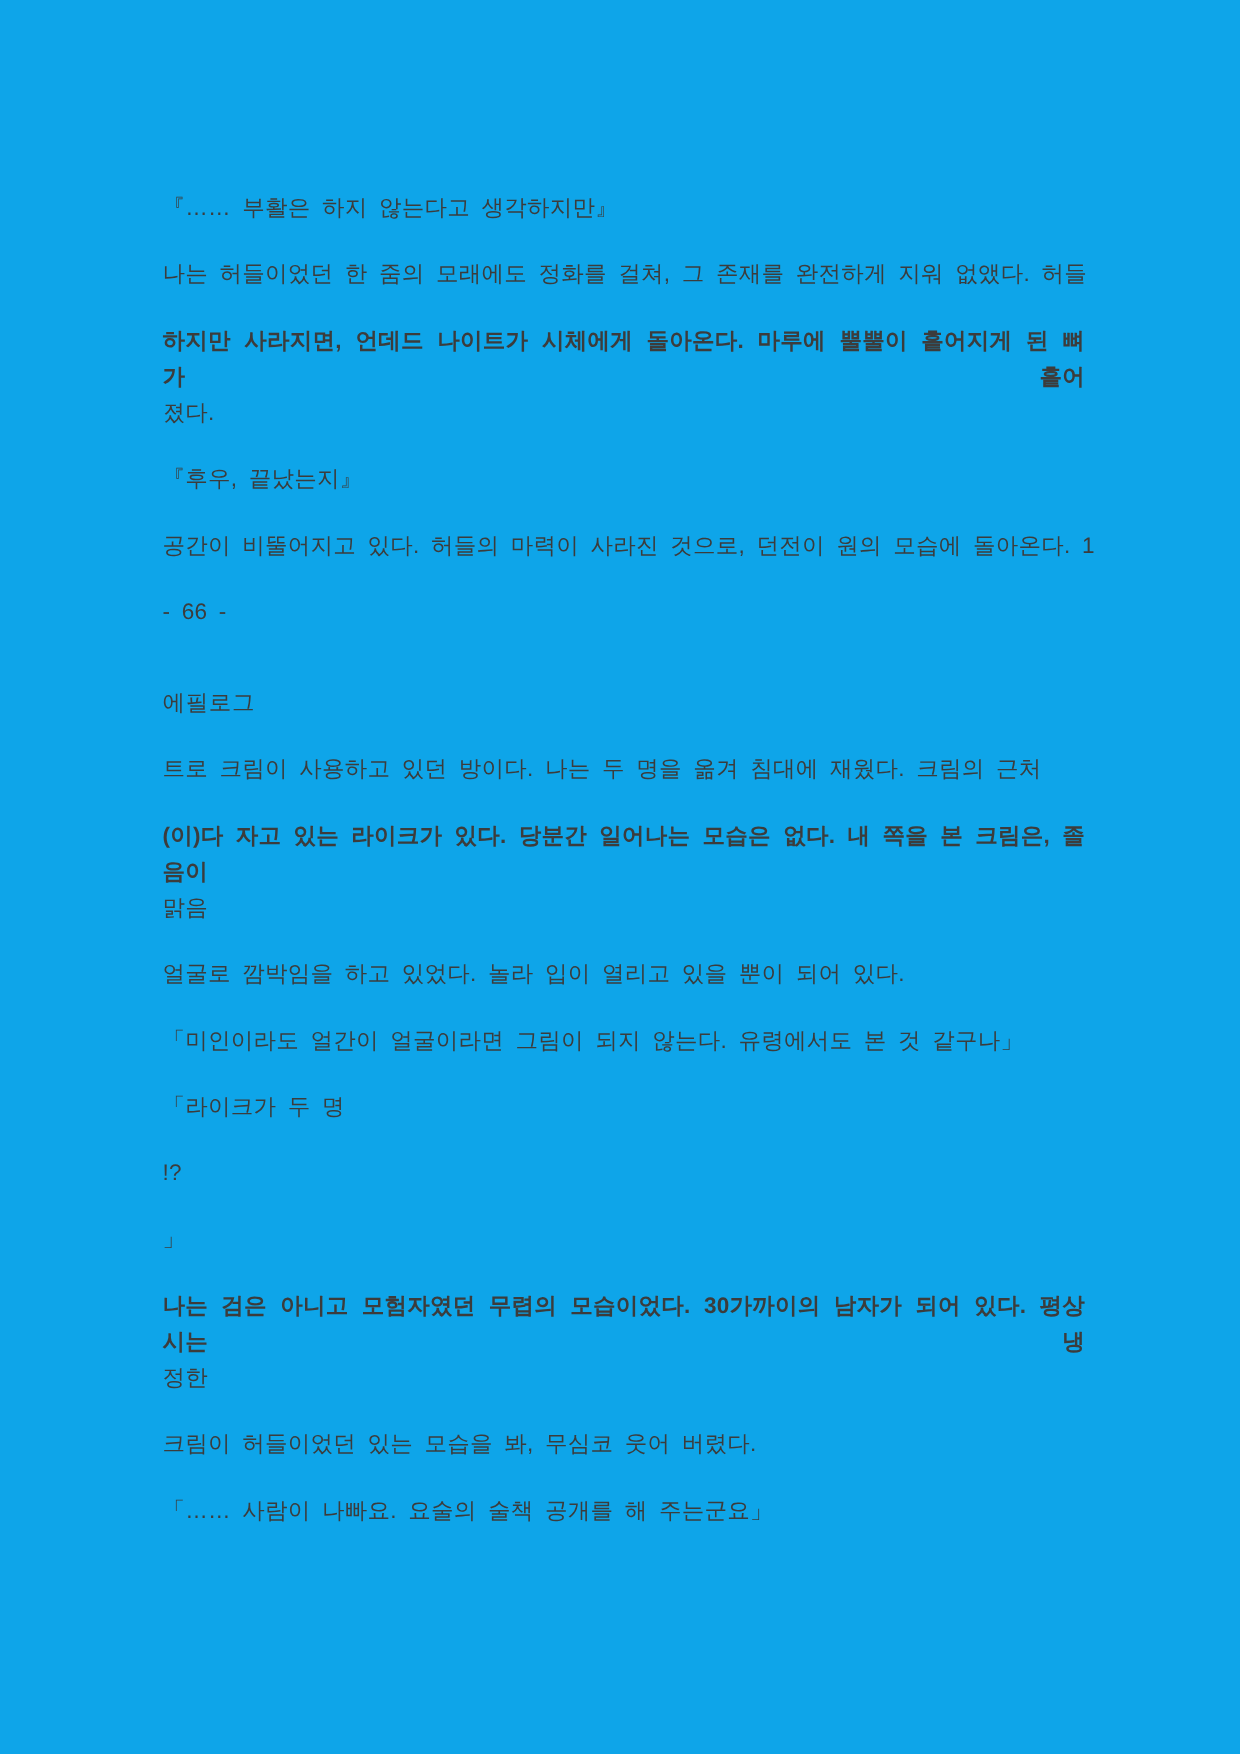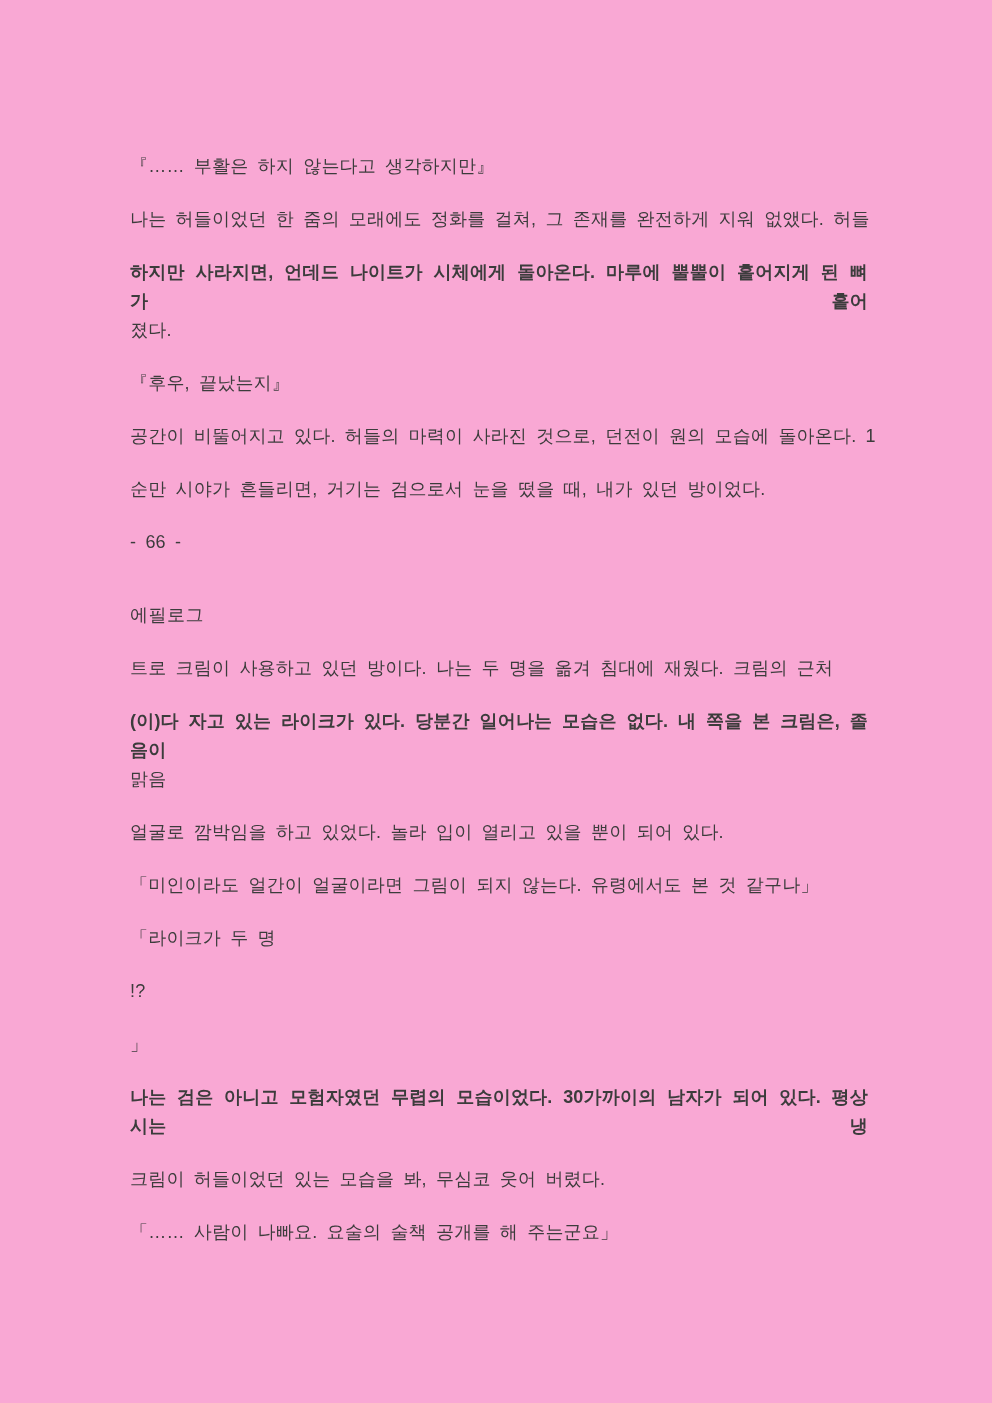--- a/index.html
+++ b/index.html
@@ -4,21 +4,21 @@
 <style>
   html, body {
     margin: 0;
     padding: 0;
     background: #ffffff;
   }
   .page {
     position: relative;
     width: 992px;
     height: 1403px;
-    background: #f9a8d4;
+    background: #0ea5e9;
     overflow: hidden;
     font-family: "Liberation Sans", "DejaVu Sans", sans-serif;
     color: #3c3c3c;
     box-sizing: border-box;
     padding: 152px 124px 0 130px;
   }
   .para {
     margin: 0 0 24px 0;
   }
   .ln {
@@ -60,23 +60,20 @@
   </div>
 
   <div class="para">
     <span class="ln">『후우, 끝났는지』</span>
   </div>
 
   <div class="para">
     <span class="ln">공간이 비뚤어지고 있다. 허들의 마력이 사라진 것으로, 던전이 원의 모습에 돌아온다. 1</span>
   </div>
 
-  <div class="para">
-    <span class="ln">순만 시야가 흔들리면, 거기는 검으로서 눈을 떴을 때, 내가 있던 방이었다.</span>
-  </div>
 
   <div class="para">
     <span class="ln">- 66 -</span>
   </div>
 
   <div class="para chapter-title">
     <span class="ln">에필로그</span>
   </div>
 
 
@@ -104,20 +101,21 @@
   <div class="para">
     <span class="ln">!?</span>
   </div>
 
   <div class="para">
     <span class="ln">」</span>
   </div>
 
   <div class="para">
     <span class="ln fill">나는 검은 아니고 모험자였던 무렵의 모습이었다. 30가까이의 남자가 되어 있다. 평상시는 냉</span>
+    <span class="ln">정한</span>
   </div>
 
   <div class="para">
     <span class="ln">크림이 허들이었던 있는 모습을 봐, 무심코 웃어 버렸다.</span>
   </div>
 
   <div class="para">
     <span class="ln">「…… 사람이 나빠요. 요술의 술책 공개를 해 주는군요」</span>
   </div>
 

